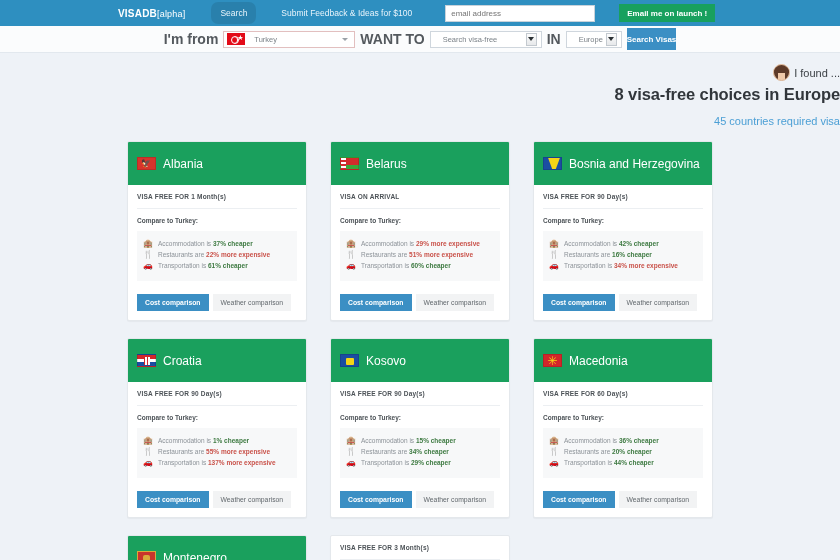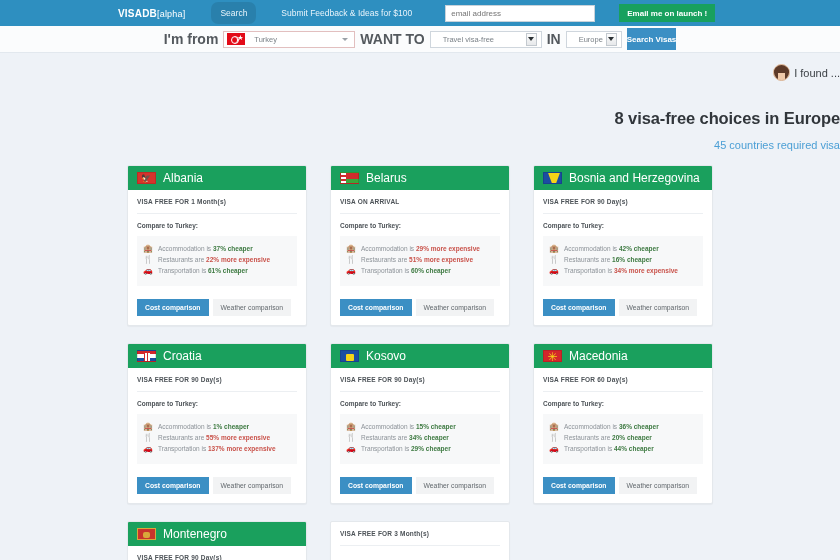--- a/index.html
+++ b/index.html
@@ -171,21 +171,21 @@
   }
   .avatar::after {
     content:""; position:absolute; left:-1px; top:3px; width:5px; height:14px;
     background:#5d3a28; border-radius: 4px;
     box-shadow: 12px 0 0 0 #5d3a28;
   }
   .headline {
     font-size: 16.5px;
     color: #31363b;
     font-weight: bold;
-    margin-top: 24px;
+    margin-top: 0;
     letter-spacing: -.1px;
   }
   .subline {
     font-size: 11px;
     color: #4b9fd5;
     margin-top: 11px;
   }
 
   
   .grid {
@@ -198,21 +198,21 @@
   }
   .card {
     background: #ffffff;
     border: 1px solid #e4e8ec;
     border-radius: 2px;
     box-shadow: 0 1px 1px rgba(0,0,0,.04);
     overflow: hidden;
   }
   .card-head {
     background: #1aa05d;
-    height: 24px;
+    height: 43px;
     display: flex;
     align-items: center;
     gap: 7px;
     padding: 0 9px;
   }
   .card-head .cname {
     color: #ffffff;
     font-size: 12px;
     white-space: nowrap;
     overflow: hidden;
@@ -323,21 +323,21 @@
 
   <div class="searchbar">
     <span class="sb-label">I'm from</span>
     <div class="sel sel-from">
       <span class="flag flag-tr"></span>
       <span class="cap">Turkey</span>
       <span class="caret-thin"></span>
     </div>
     <span class="sb-label">WANT TO</span>
     <div class="sel sel-what">
-      <span class="cap">Travel visa-free</span>
+      <span class="cap">Search visa-free</span>
       <span class="caret-box">
           <i></i>
         </span>
     </div>
     <span class="sb-label">IN</span>
     <div class="sel sel-where">
       <span class="cap">Europe</span>
       <span class="caret-box">
           <i></i>
         </span>

